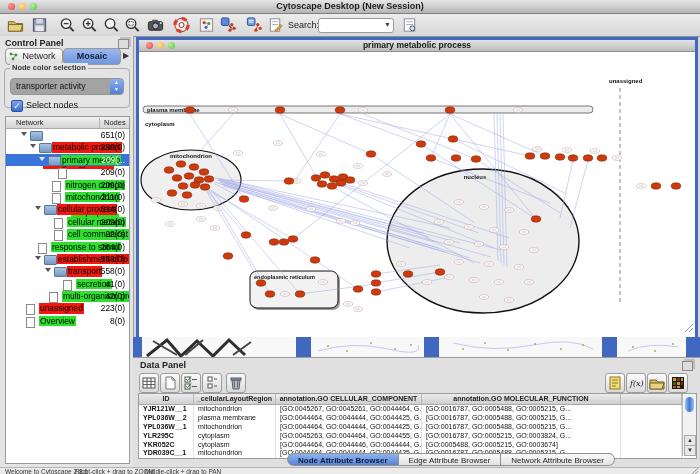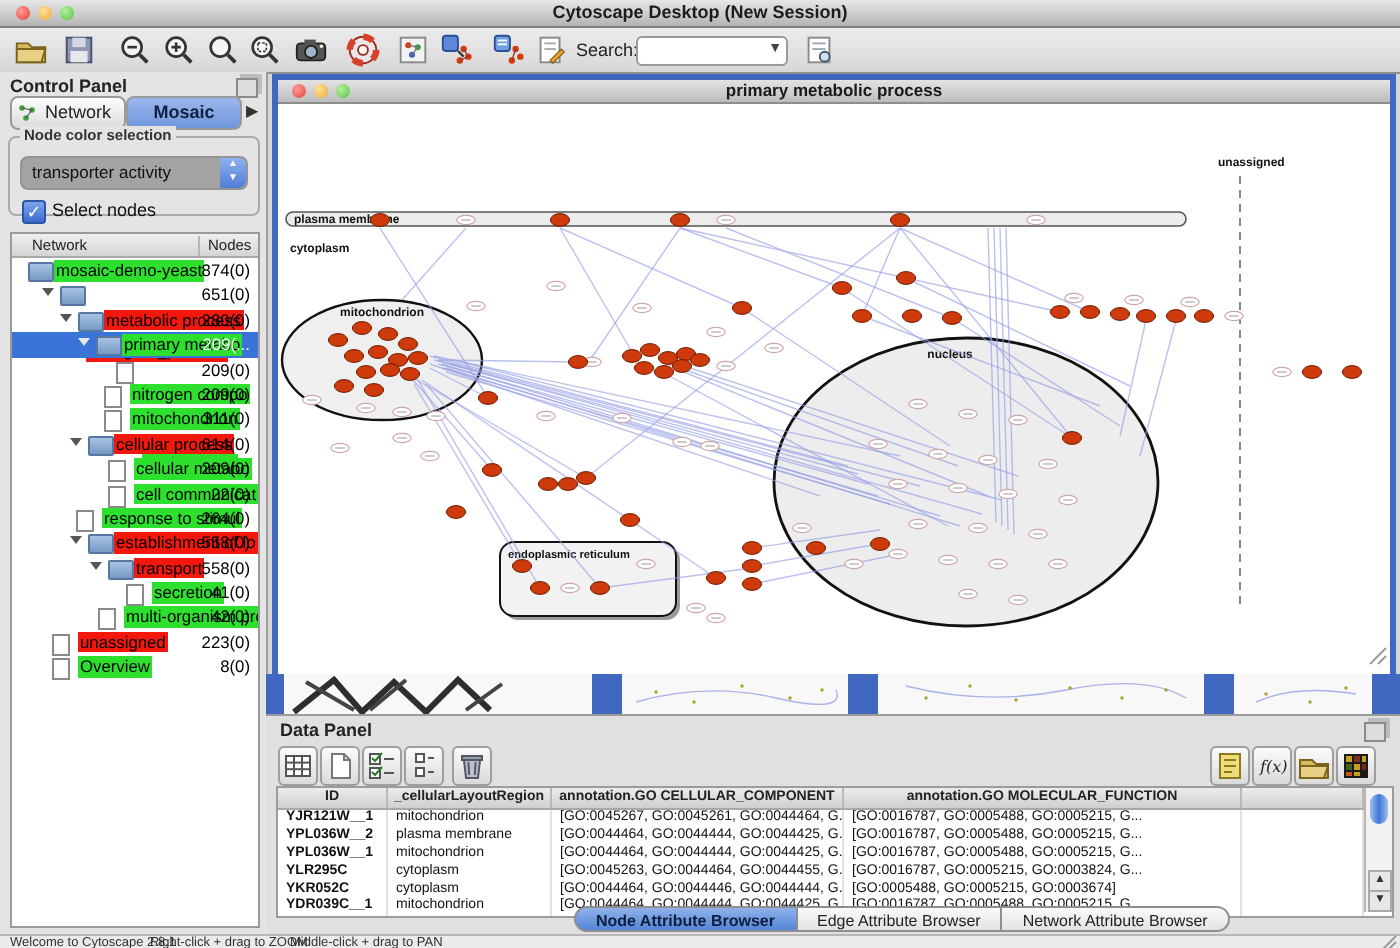--- a/index.html
+++ b/index.html
@@ -198,25 +198,20 @@
   </div>
   <div id="checkbox" class="abs">✓</div>
   <span id="checkbox-label" class="abs">Select nodes</span>
 
   <div id="tree-box" class="abs">
     <div id="tree-header">
       <span class="h1">Network</span>
       <span class="h2">Nodes</span>
     </div>
     <div id="tree-rows">
-        <div class="trow">
-          <span class="ticon folder" style="left: 8px;"></span>
-          <span class="chip green" style="left: 21px;">mosaic-demo-yeast</span>
-          <span class="tcount">874(0)</span>
-        </div>
         <div class="trow">
           <span class="tarrow" style="left: 15px;"></span>
           <span class="ticon folder" style="left: 24px;"></span>
           <span class="chip red" style="left: 37px; margin-top: 28px;">biological_process</span>
           <span class="tcount">651(0)</span>
         </div>
         <div class="trow">
           <span class="tarrow" style="left: 24px;"></span>
           <span class="ticon folder" style="left: 33px;"></span>
           <span class="chip red" style="left: 46px;">metabolic process</span>

